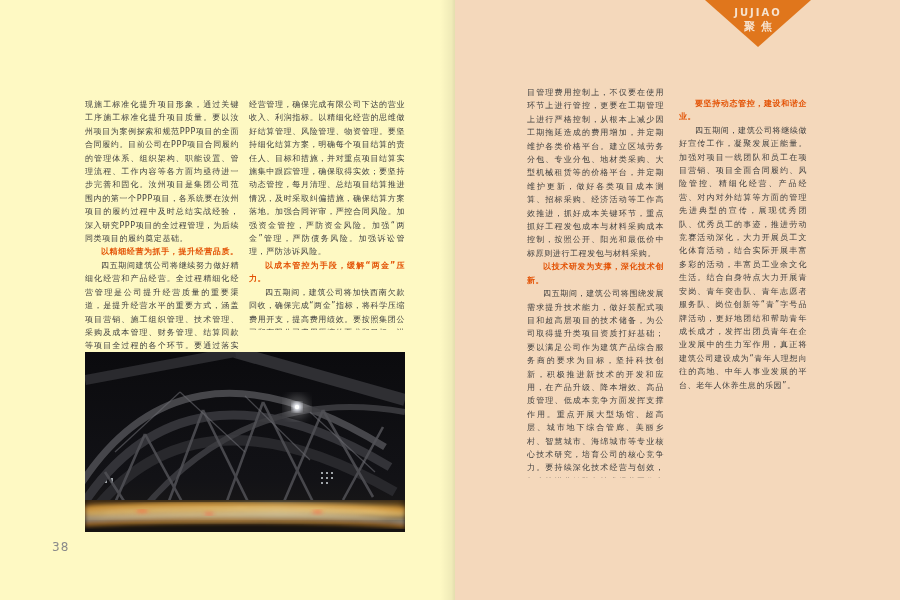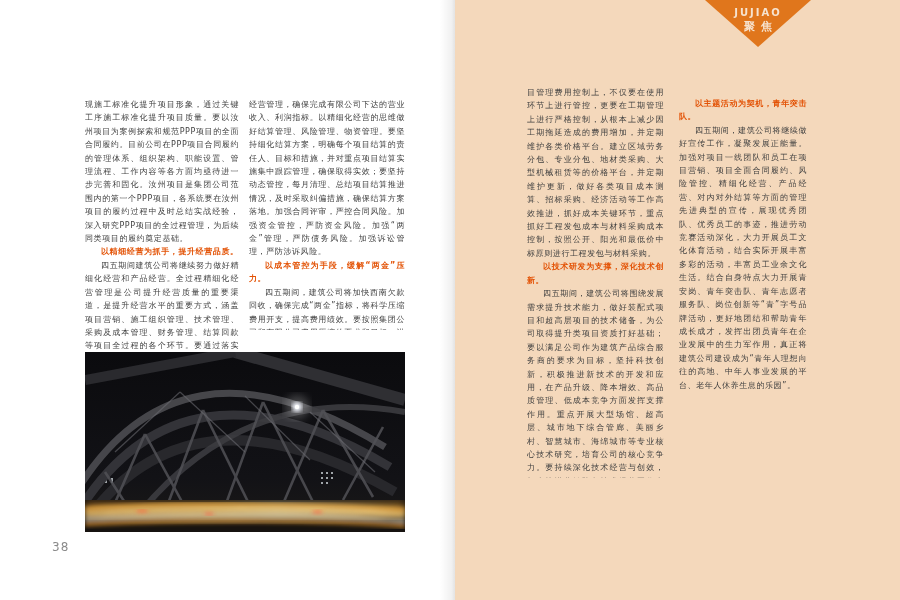--- a/index.html
+++ b/index.html
@@ -1,21 +1,21 @@
 <!DOCTYPE html>
 <html><head>
 <meta charset="utf-8">
 <style>
   html,body{margin:0;padding:0;}
   body{
     width:900px;height:600px;position:relative;overflow:hidden;
     font-family:"DejaVu Sans",sans-serif;background:#e9e9e9;
   }
   .spread{position:absolute;left:0;top:0;width:900px;height:600px;}
-  .page-left{position:absolute;left:0;top:0;width:455px;height:600px;background:#ffffff;}
+  .page-left{position:absolute;left:0;top:0;width:455px;height:600px;background:#fef9c3;}
   .page-right{position:absolute;left:455px;top:0;width:445px;height:600px;background:#f4d8bb;}
   .gutter{position:absolute;left:440px;top:0;width:26px;height:600px;
     background:linear-gradient(90deg,rgba(0,0,0,0) 0%,rgba(0,0,0,0.06) 45%,rgba(0,0,0,0.10) 55%,rgba(0,0,0,0) 100%);
     pointer-events:none;}
   .col{
     position:absolute;overflow:hidden;
     font-size:8px;line-height:13.4px;letter-spacing:0.6px;
     color:#3f3f3f;text-align:justify;
   }
   .para{margin:0;text-indent:2em;}
@@ -159,19 +159,19 @@
     <div class="badge-cn">聚焦</div>
 
     <div class="col" style="left:72px;top:86px;width:137px;height:392px;">
       <p class="para cont">目管理费用控制上，不仅要在使用环节上进行管控，更要在工期管理上进行严格控制，从根本上减少因工期拖延造成的费用增加，并定期维护各类价格平台。建立区域劳务分包、专业分包、地材类采购、大型机械租赁等的价格平台，并定期维护更新，做好各类项目成本测算、招标采购、经济活动等工作高效推进，抓好成本关键环节，重点抓好工程发包成本与材料采购成本控制，按照公开、阳光和最低价中标原则进行工程发包与材料采购。</p>
       <p class="red-head">以技术研发为支撑，深化技术创新。</p>
       <p class="para">四五期间，建筑公司将围绕发展需求提升技术能力，做好装配式项目和超高层项目的技术储备，为公司取得提升类项目资质打好基础；要以满足公司作为建筑产品综合服务商的要求为目标，坚持科技创新，积极推进新技术的开发和应用，在产品升级、降本增效、高品质管理、低成本竞争方面发挥支撑作用。重点开展大型场馆、超高层、城市地下综合管廊、美丽乡村、智慧城市、海绵城市等专业核心技术研究，培育公司的核心竞争力。要持续深化技术经营与创效，加大推进营销阶段技术经营工作力度，特别要以产品经营的方法和手段去支撑项目经营，对已形成的传统产品技术，加大培训力度；对符合公司转型发展要求的新产品，建立相关专家资源库，研究提炼新产品技术特点，形成经营方法手段。</p>
 
     </div>
 
     <div class="col" style="left:224px;top:97px;width:128px;height:356px;">
-      <p class="red-head">以主题活动为契机，青年突击队。</p>
+      <p class="red-head">要坚持动态管控，建设和谐企业。</p>
       <p class="para">四五期间，建筑公司将继续做好宣传工作，凝聚发展正能量。加强对项目一线团队和员工在项目营销、项目全面合同履约、风险管控、精细化经营、产品经营、对内对外结算等方面的管理先进典型的宣传，展现优秀团队、优秀员工的事迹，推进劳动竞赛活动深化，大力开展员工文化体育活动，结合实际开展丰富多彩的活动，丰富员工业余文化生活。结合自身特点大力开展青安岗、青年突击队、青年志愿者服务队、岗位创新等“青”字号品牌活动，更好地团结和帮助青年成长成才，发挥出团员青年在企业发展中的生力军作用，真正将建筑公司建设成为“青年人理想向往的高地、中年人事业发展的平台、老年人休养生息的乐园”。</p>
 
     </div>
 
   </div>
 </div>
 
 </body></html>

